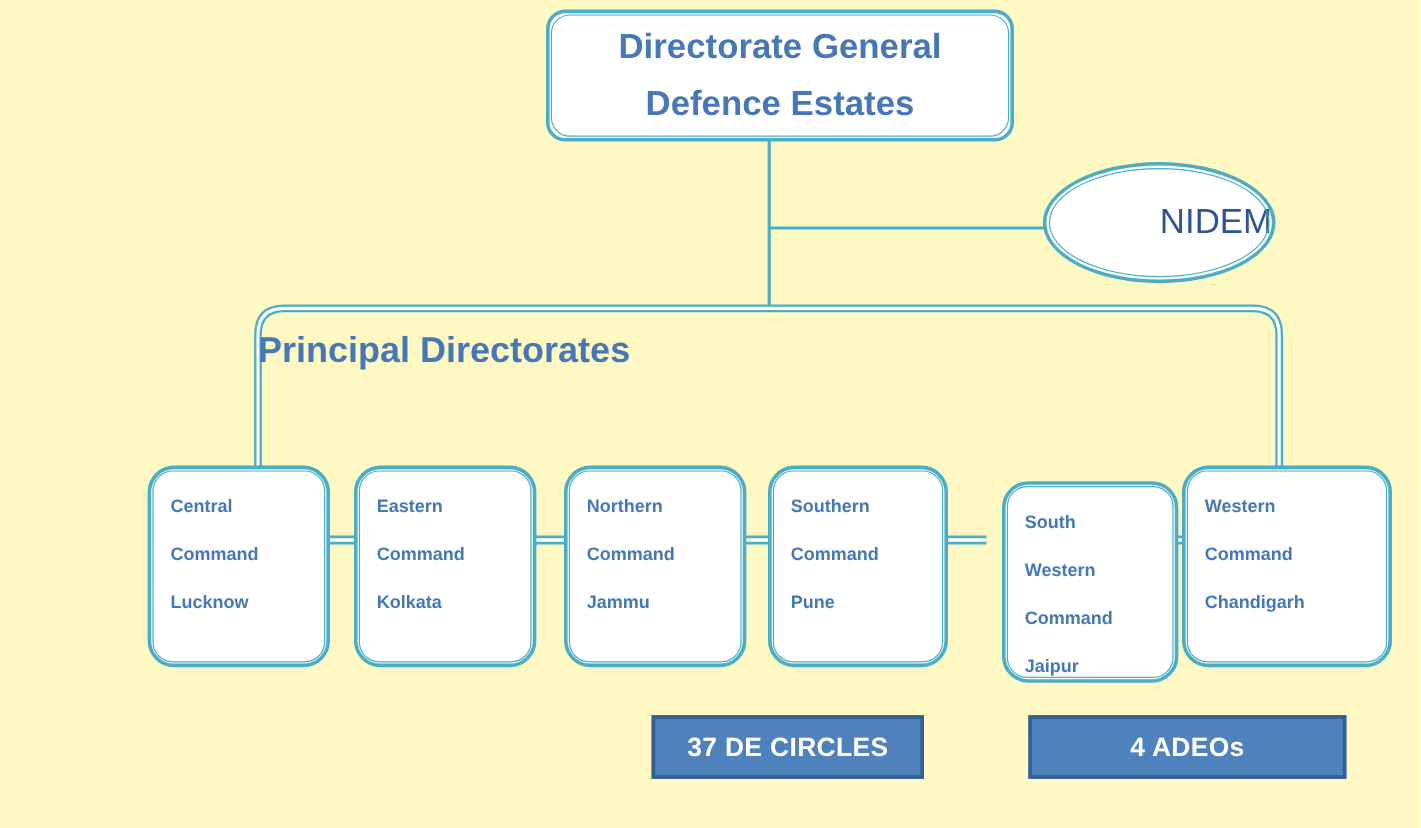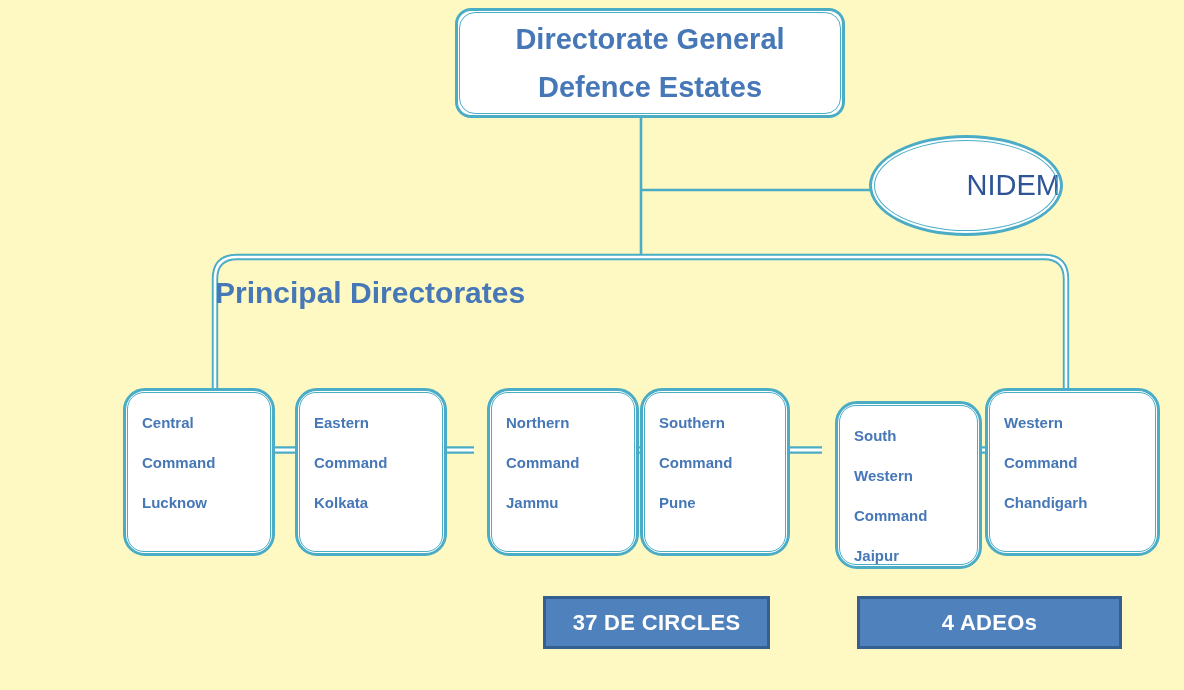--- a/index.html
+++ b/index.html
@@ -153,21 +153,21 @@
   <div class="node command-box" style="left:123px;width:152px;">
     <div class="node-text">Central
 Command
 Lucknow</div>
   </div>
   <div class="node command-box" style="left:295px;width:152px;">
     <div class="node-text">Eastern
 Command
 Kolkata</div>
   </div>
-  <div class="node command-box" style="left:487px;width:152px;">
+  <div class="node command-box" style="left:470px;width:152px;">
     <div class="node-text">Northern
 Command
 Jammu</div>
   </div>
   <div class="node command-box" style="left:640px;width:150px;padding-left:44px;">
     <div class="node-text">Southern
 Command
 Pune</div>
   </div>
   <div class="node command-box" style="left:835px;width:147px;margin-top:13px;">

